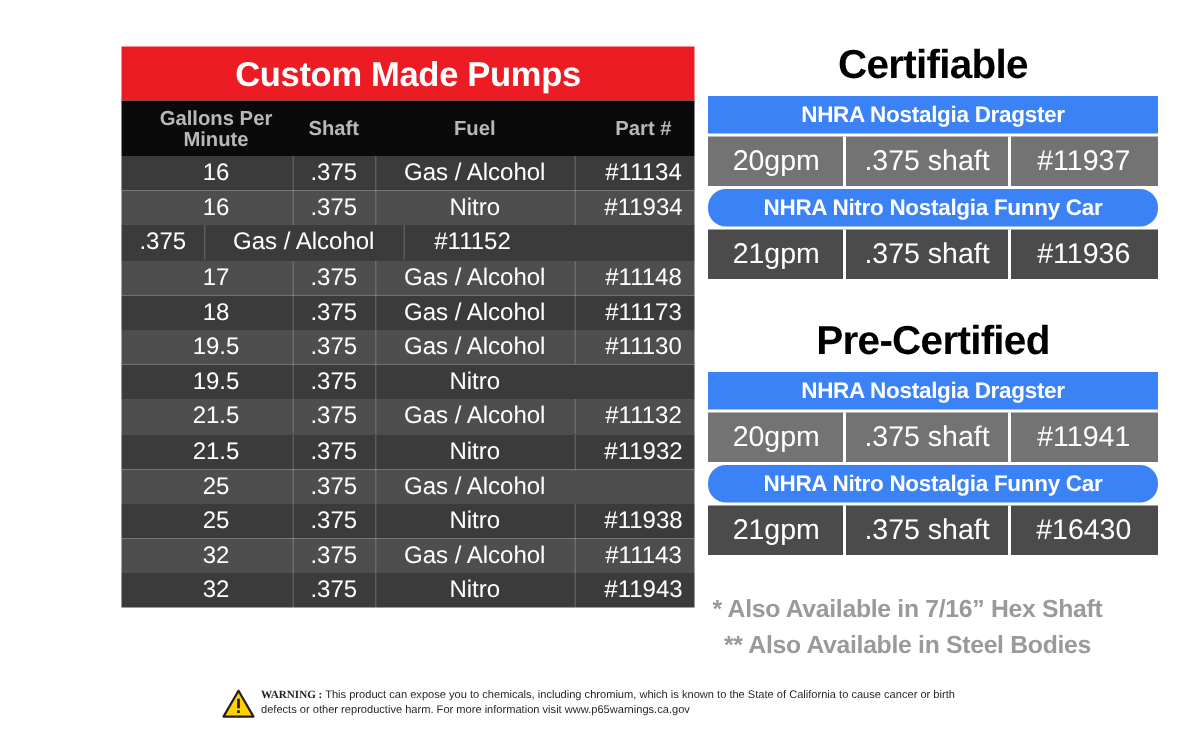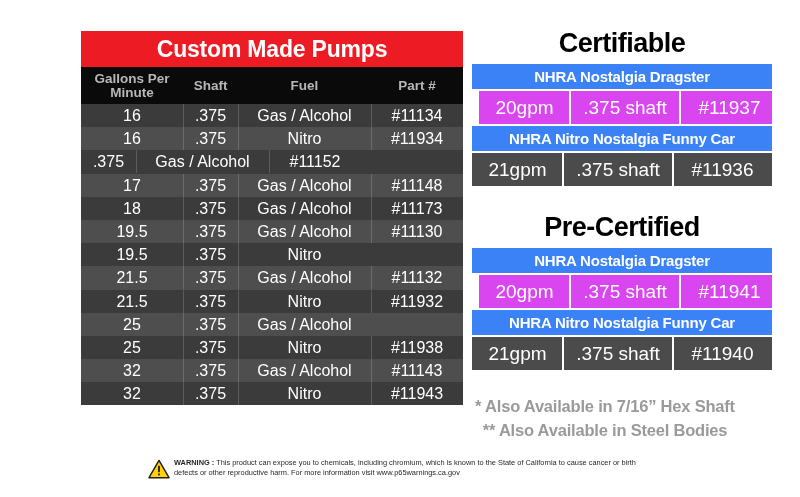--- a/index.html
+++ b/index.html
@@ -60,21 +60,21 @@
     line-height: 23px;
     position: relative;
   }
   .pumps-row .cell + .cell::before {
     content: "";
     position: absolute;
     left: 0; top: 0; bottom: 0;
     width: 1px;
     background: rgba(255,255,255,0.17);
   }
-  .c-gpm   { width: 102px; flex: none; }
+  .c-gpm   { width: 102px; flex: none; margin-left: 12px; }
   .c-shaft { width: 55px;  flex: none; }
   .c-fuel  { width: 133px; flex: none; }
   .c-part  { width: 92px;  flex: none; }
 
   
   .right-col { position: absolute; left: 472px; width: 300px; }
   #certifiable-block  { top: 28px; }
   #precertified-block { top: 212px; }
 
   .section-title {
@@ -91,23 +91,23 @@
     background: #3b82f6;
     color: #ffffff;
     font-size: 15px;
     font-weight: bold;
     text-align: center;
     height: 25px;
     line-height: 25px;
     letter-spacing: -0.2px;
   }
   .cert-row { display: flex; height: 33px; align-items: center; margin-top: 2px; }
-  .cert-row.dark  { background: #d946ef; margin-left: 7px; }
+  .cert-row.dark  { background: #737373; }
   .cert-row.light { background: #4b4b4b; }
-  .cert-row + .cert-banner { margin-top: 2px; }
+  .cert-row + .cert-banner { margin-top: 2px; border-radius: 12px; }
   .cert-row .cell {
     color: #ffffff;
     font-size: 19px;
     text-align: center;
     line-height: 33px;
     position: relative;
   }
   .cert-row .cell + .cell::before {
     content: "";
     position: absolute;
@@ -144,21 +144,21 @@
     align-items: flex-start;
   }
   #warning-icon { width: 22px; height: 20px; flex: none; margin-top: 1px; }
   #warning-text {
     color: #231f20;
     font-size: 7.4px;
     line-height: 9.6px;
     margin-left: 4px;
     max-width: 478px;
   }
-  #warning-text b { font-weight: bold; }
+  #warning-text b { font-weight: bold; font-family: Liberation Serif, serif; }
 </style>
 </head>
 <body>
 
 <div id="pumps-table">
   <div id="pumps-title">Custom Made Pumps</div>
   <div class="pumps-head-row">
     <div class="cell c-gpm">Gallons Per Minute</div>
     <div class="cell c-shaft">Shaft</div>
     <div class="cell c-fuel">Fuel</div>
@@ -267,21 +267,21 @@
       <div class="cert-banner">NHRA Nostalgia Dragster</div>
       <div class="cert-row dark">
         <div class="cell k-gpm">20gpm</div>
         <div class="cell k-shaft">.375 shaft</div>
         <div class="cell k-part">#11941</div>
       </div>
       <div class="cert-banner">NHRA Nitro Nostalgia Funny Car</div>
       <div class="cert-row light">
         <div class="cell k-gpm">21gpm</div>
         <div class="cell k-shaft">.375 shaft</div>
-        <div class="cell k-part">#11940</div>
+        <div class="cell k-part">#16430</div>
       </div>
     </div>
 </div>
 
 <div id="footnotes">
   <div>* Also Available in 7/16” Hex Shaft</div>
   <div>** Also Available in Steel Bodies</div>
 </div>
 
 <div id="warning-bar">

